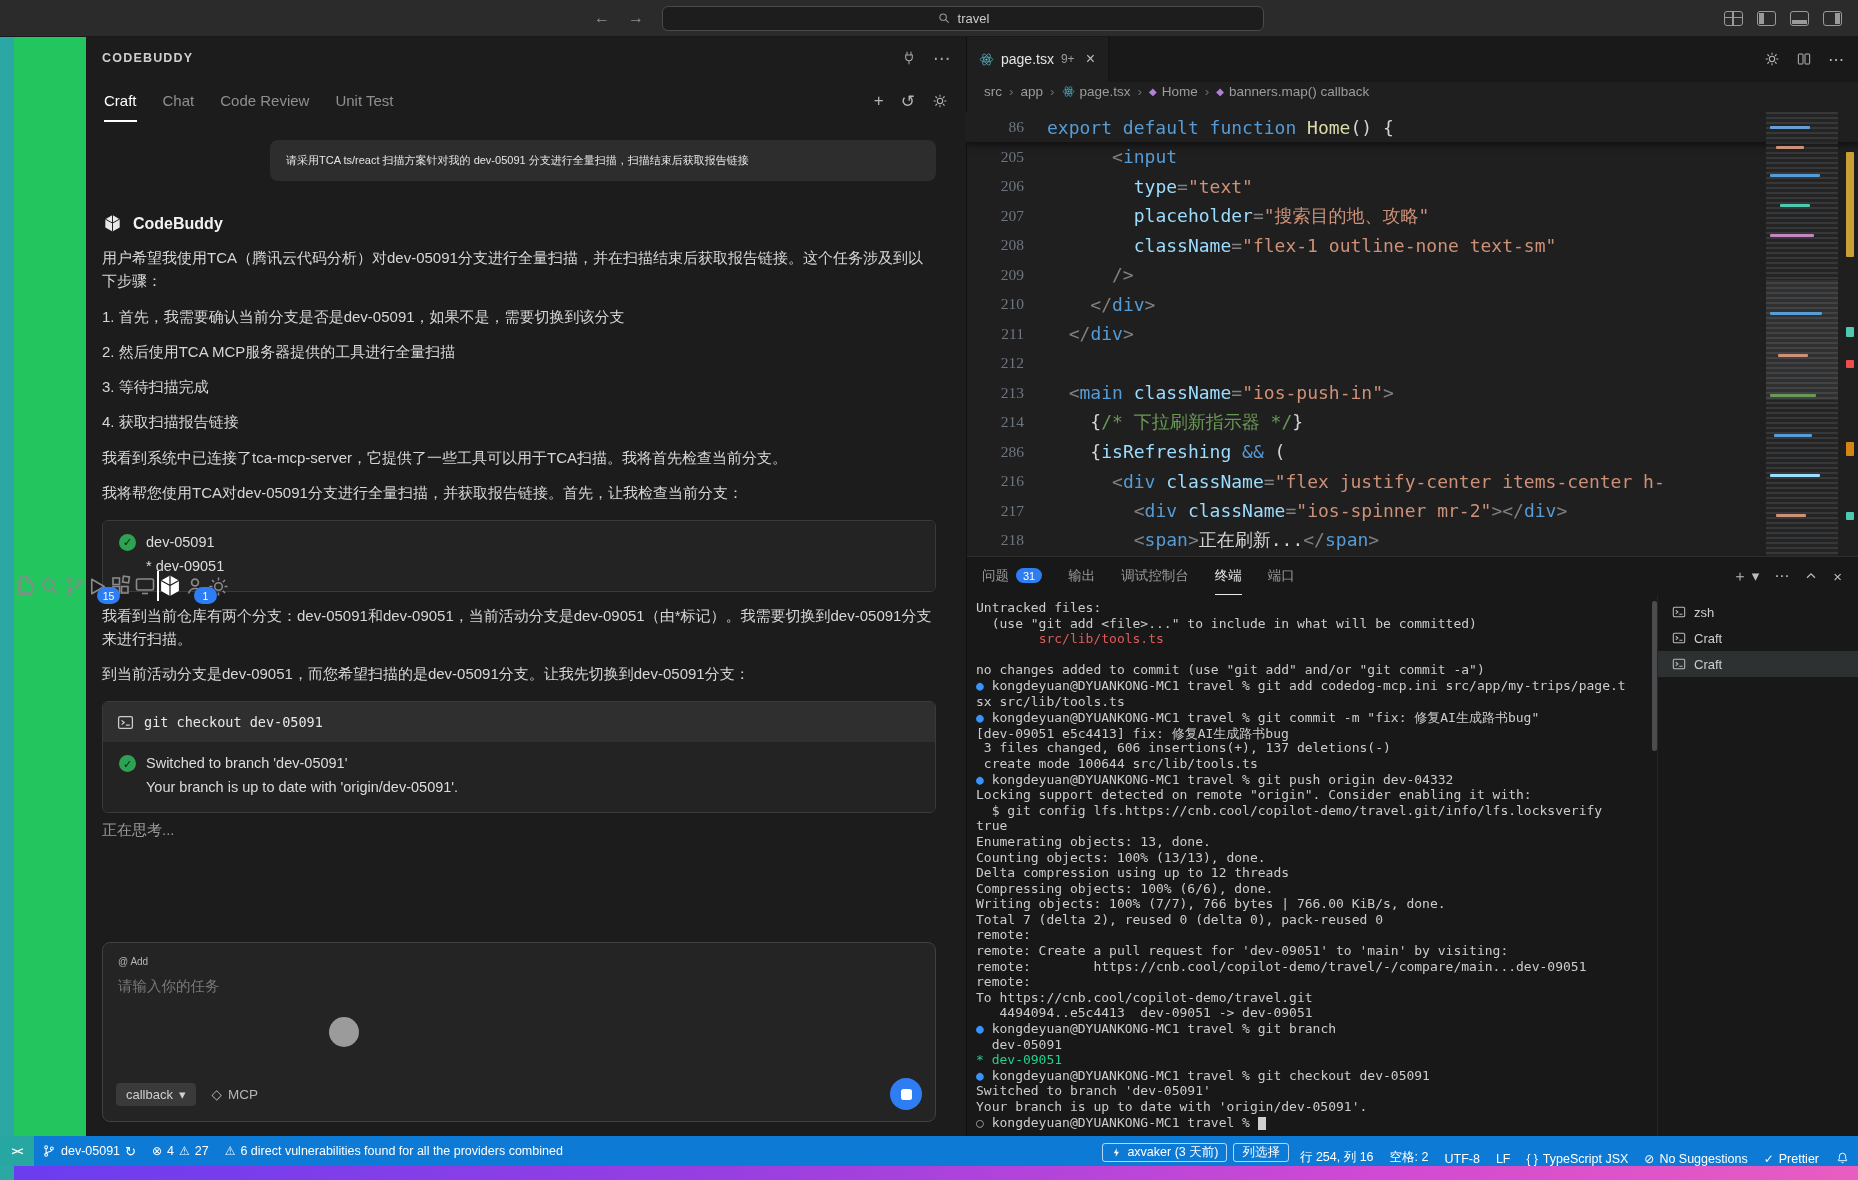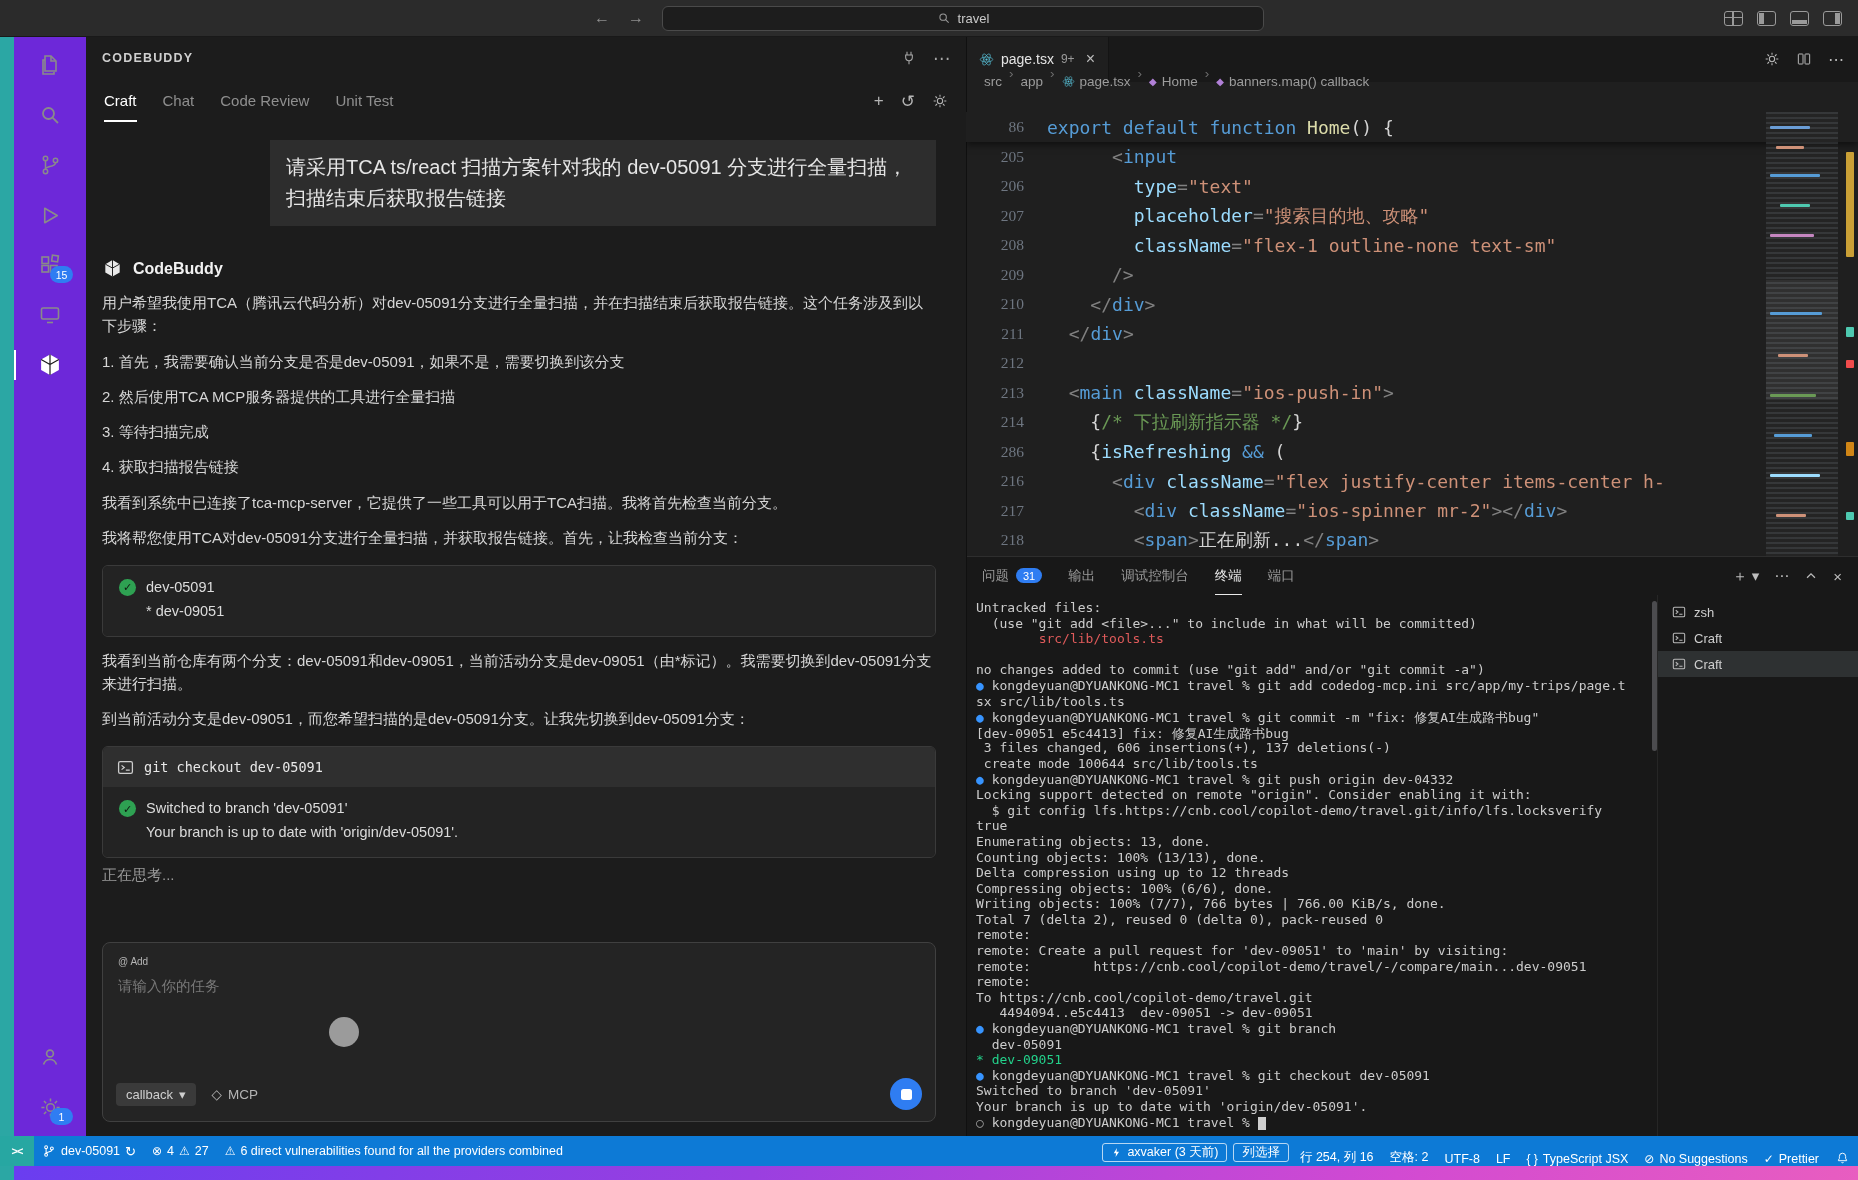--- a/index.html
+++ b/index.html
@@ -17,39 +17,39 @@
   .lay.g::before{content:"";position:absolute;left:7px;top:0;bottom:0;width:1.5px;background:#9a9a9a}
   .lay.g::after{content:"";position:absolute;top:5px;left:0;right:0;height:1.5px;background:#9a9a9a}
   .lay.l::before{content:"";position:absolute;left:1px;top:1px;bottom:1px;width:5px;background:#9a9a9a}
   .lay.b::before{content:"";position:absolute;left:1px;right:1px;bottom:1px;height:4px;background:#9a9a9a}
   .lay.r::before{content:"";position:absolute;right:1px;top:1px;bottom:1px;width:5px;background:#9a9a9a}
   
   .wall-left{position:absolute;left:0;top:36px;width:14px;bottom:0;background:#2ba7a4}
   .wall-bottom{position:absolute;left:14px;right:0;bottom:0;height:14px;
     background:linear-gradient(90deg,#6a3df0 0%,#9a3fe0 40%,#d24ad2 75%,#e85dc0 100%)}
   
-  .activitybar{position:absolute;left:14px;top:36px;width:72px;bottom:44px;background:#6d28d9;
-    display:flex;flex-direction:column;align-items:center;padding:4px 0;z-index:2}
+  .activitybar{position:absolute;left:14px;top:36px;width:72px;bottom:44px;background:#22c55e;
+    display:flex;flex-direction:row;align-items:center;padding:4px 0;z-index:2}
   .ab-item{width:72px;height:50px;display:flex;align-items:center;justify-content:center;color:#8a8a8a;position:relative;cursor:pointer}
   .ab-item.active{color:#fff}
   .ab-item.active::before{content:"";position:absolute;left:0;top:10px;bottom:10px;width:2px;background:#fff}
   .ab-badge{position:absolute;right:13px;bottom:7px;min-width:17px;height:17px;border-radius:9px;background:#2f7df2;
     color:#fff;font-size:10.5px;display:flex;align-items:center;justify-content:center;padding:0 3px}
   .ab-spacer{flex:1}
   
   .chatpanel{position:absolute;left:86px;top:36px;width:880px;bottom:44px;background:#1c1c1c;border-right:1px solid #101010;z-index:1}
   .cb-header{height:44px;display:flex;align-items:center;padding:0 16px;color:#cfcfcf}
   .cb-title{font-size:12.5px;font-weight:bold;letter-spacing:1.2px}
   .cb-head-icons{margin-left:auto;display:flex;gap:16px;color:#a9a9a9;align-items:center;font-size:17px}
   .cb-tabs{height:42px;display:flex;align-items:stretch;gap:26px;padding:0 18px}
   .cb-tab{display:flex;align-items:center;color:#8f8f8f;font-size:15px;border-bottom:2px solid transparent;cursor:pointer}
   .cb-tab.active{color:#fff;border-bottom-color:#fff}
   .cb-tabs-icons{margin-left:auto;display:flex;gap:17px;align-items:center;color:#b5b5b5;font-size:17px}
   .cb-scroll{position:absolute;top:88px;bottom:178px;left:0;right:0;padding:4px 30px 0 16px;overflow:hidden}
-  .bubble{margin:12px 0 0 168px;background:#2d2d2d;border-radius:0;padding:12px 16px;color:#e5e5e5;font-size:20px;line-height:1.55}
+  .bubble{margin:12px 0 0 168px;background:#2d2d2d;border-radius:8px;padding:12px 16px;color:#e5e5e5;font-size:11px;line-height:1.55}
   .cb-brand{display:flex;align-items:center;gap:10px;margin-top:32px}
   .cb-brand-name{font-size:16px;font-weight:bold;color:#f2f2f2}
   .cb-p{margin-top:12px;color:#d6d6d6;font-size:15px;line-height:1.55}
   .cb-block{margin-top:16px;border-radius:6px;overflow:hidden;border:1px solid #3a3a3a}
   .cb-block-head{display:flex;align-items:center;gap:10px;height:40px;padding:0 14px;background:#2f2f2f}
   .cb-cmd{font-family:"DejaVu Sans Mono",monospace;font-size:13.5px;color:#e8e8e8}
   .term-ico{color:#cdcdcd;display:flex}
   .cb-block-body{background:#232323;padding:11px 16px 13px}
   .cb-outline{display:flex;align-items:flex-start;gap:10px;font-size:14.5px;color:#dcdcdc;line-height:1.5}
   .cb-outline.rest{padding-left:27px;margin-top:2px}
@@ -65,21 +65,21 @@
   .comp-mcp{color:#b5b5b5;font-size:13.5px;display:flex;gap:6px;align-items:center;cursor:pointer}
   .comp-send{margin-left:auto;width:32px;height:32px;border-radius:50%;background:#2f7df2;display:flex;align-items:center;justify-content:center;cursor:pointer}
   .stop-sq{width:11px;height:11px;border-radius:2.5px;background:#fff}
   
   .rightcol{position:absolute;left:966px;right:0;top:36px;bottom:44px;background:#1f1f1f}
   .tabsbar{position:absolute;top:0;left:0;right:0;height:46px;background:#191919;display:flex}
   .tab{display:flex;align-items:center;gap:7px;padding:0 13px;background:#1f1f1f;color:#e4e4e4;font-size:14px;border-right:1px solid #141414;cursor:pointer}
   .tab-badge{color:#9a9a9a;font-size:12px}
   .tab-close{color:#bdbdbd;font-size:16px;margin-left:4px;cursor:pointer}
   .tabs-right{margin-left:auto;display:flex;align-items:center;gap:16px;padding-right:14px;color:#b9b9b9;font-size:16px}
-  .breadcrumbs{position:absolute;top:30px;left:0;right:0;height:30px;display:flex;gap:7px;padding:0 18px;color:#9c9c9c;font-size:13.5px}
+  .breadcrumbs{position:absolute;top:40px;left:0;right:0;height:30px;display:flex;align-items:center;gap:7px;padding:0 18px;color:#9c9c9c;font-size:13.5px}
   .bc-sep{color:#6d6d6d}
   .bc-item{display:flex;align-items:center;gap:5px;cursor:pointer}
   .bc-ico.sym{color:#b180d7;font-size:10px}
   .bc-ico.react{color:#58c4dc;display:flex}
   .editor{position:absolute;top:76px;left:0;right:0;height:444px;overflow:hidden}
   .sticky{position:relative;z-index:2;background:#1f1f1f;box-shadow:0 3px 7px rgba(0,0,0,.5)}
   .code-lines{position:absolute;top:30px;left:0;right:0;bottom:0}
   .cl{display:flex;align-items:center;height:29.5px;font-family:"DejaVu Sans Mono",monospace;font-size:18px;white-space:pre}
   .sticky .cl{height:30px}
   .ln{width:58px;min-width:58px;text-align:right;padding-right:23px;color:#6e7681;font-size:15.5px;font-family:Liberation Serif, serif}

